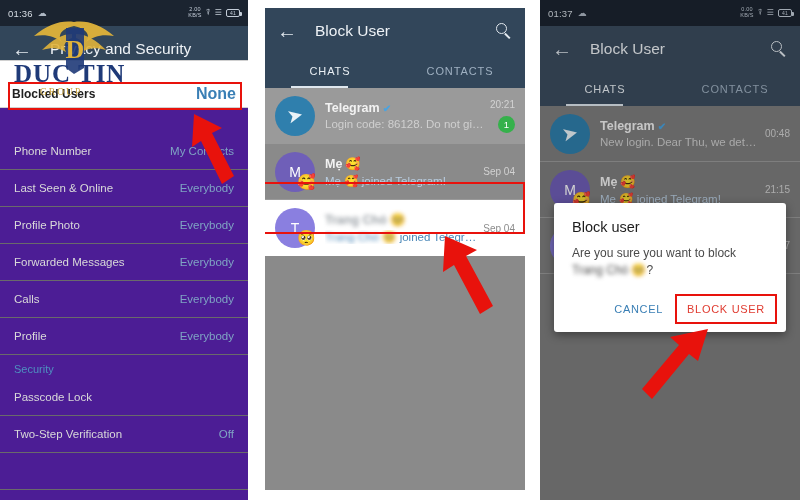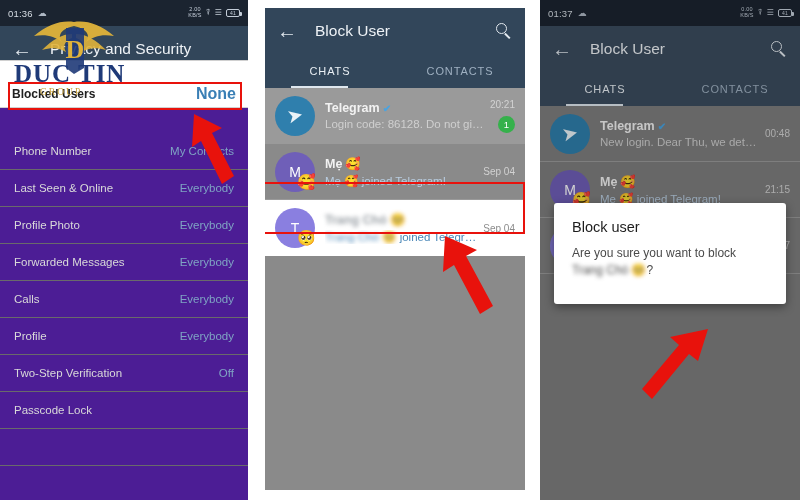--- a/index.html
+++ b/index.html
@@ -229,27 +229,28 @@
           <span class="val">Everybody</span>
         </div>
         <div class="row">
           <span>Calls</span>
           <span class="val">Everybody</span>
         </div>
         <div class="row">
           <span>Profile</span>
           <span class="val">Everybody</span>
         </div>
+        <div class="row-hdr">Security</div>
+        <div class="row">
+          <span>Passcode Lock</span>
+          <span class="val"></span>
+        </div>
         <div class="row">
           <span>Two-Step Verification</span>
           <span class="val">Off</span>
-        </div>
-        <div class="row">
-          <span>Passcode Lock</span>
-          <span class="val"></span>
         </div>
         <div class="row">
 
           <span class="val"></span>
         </div>
       </div>
     </div>
 
     <div class="hl-band" style="top:60px;height:48px;font-weight:bold;">
       <div style="height:20px"></div>
@@ -424,20 +425,27 @@
       </div>
     </div>
 
     <div class="scrim"></div>
 
     <div class="dialog">
       <div class="dlg-title">Block user</div>
       <div class="dlg-msg">
         <span>Are you sure you want to block </span><span class="blur-s">Trang Chó 🥺</span><span>?</span>
       </div>
+      <div class="dlg-actions">
+        <div class="dlg-btn">CANCEL</div>
+        <div class="btn-wrap">
+          <div class="dlg-btn danger">BLOCK USER</div>
+          <div class="redbox" style="left:-3px;top:-2px;right:-3px;bottom:-2px;"></div>
+        </div>
+      </div>
     </div>
 
     <svg class="arrow" style="left:98px;top:325px;" width="76" height="80" viewBox="0 0 76 80">
       <path d="M70 4 L60 36 L51 29 L14 74 L4 64 L41 20 L32 12 Z" fill="#e8120c"></path>
     </svg>
   </div>
 
 </div>
 
 </body></html>

